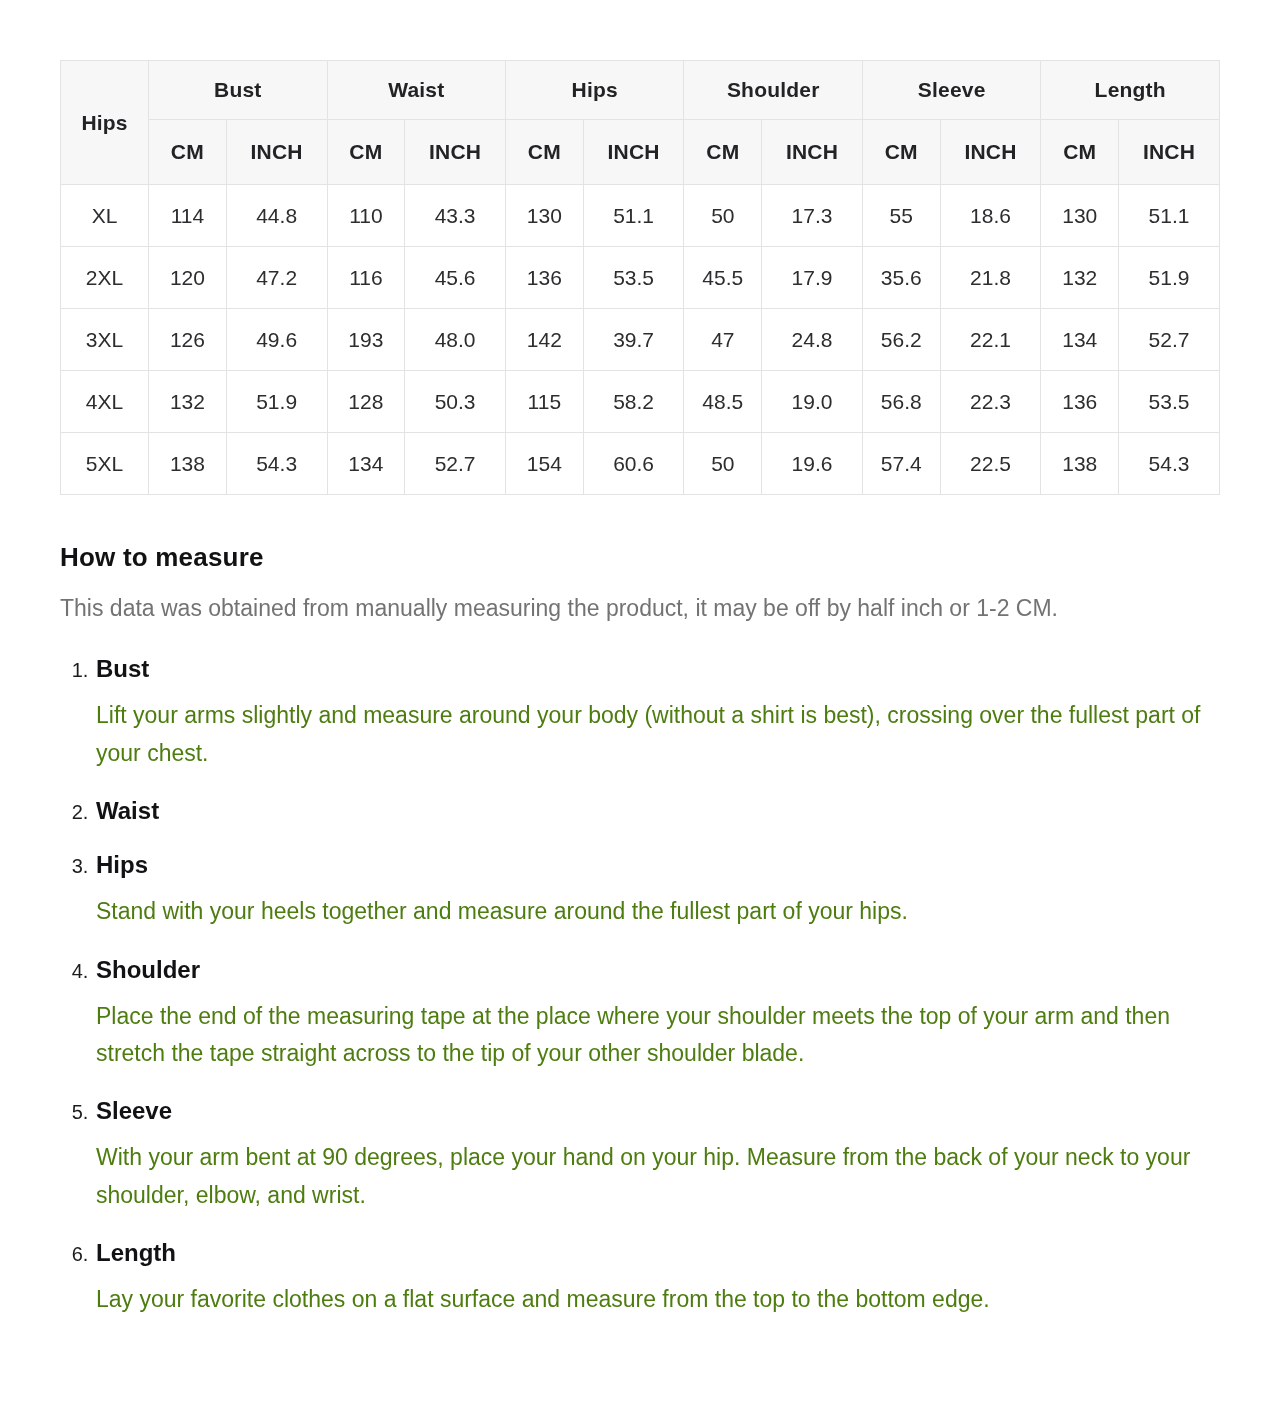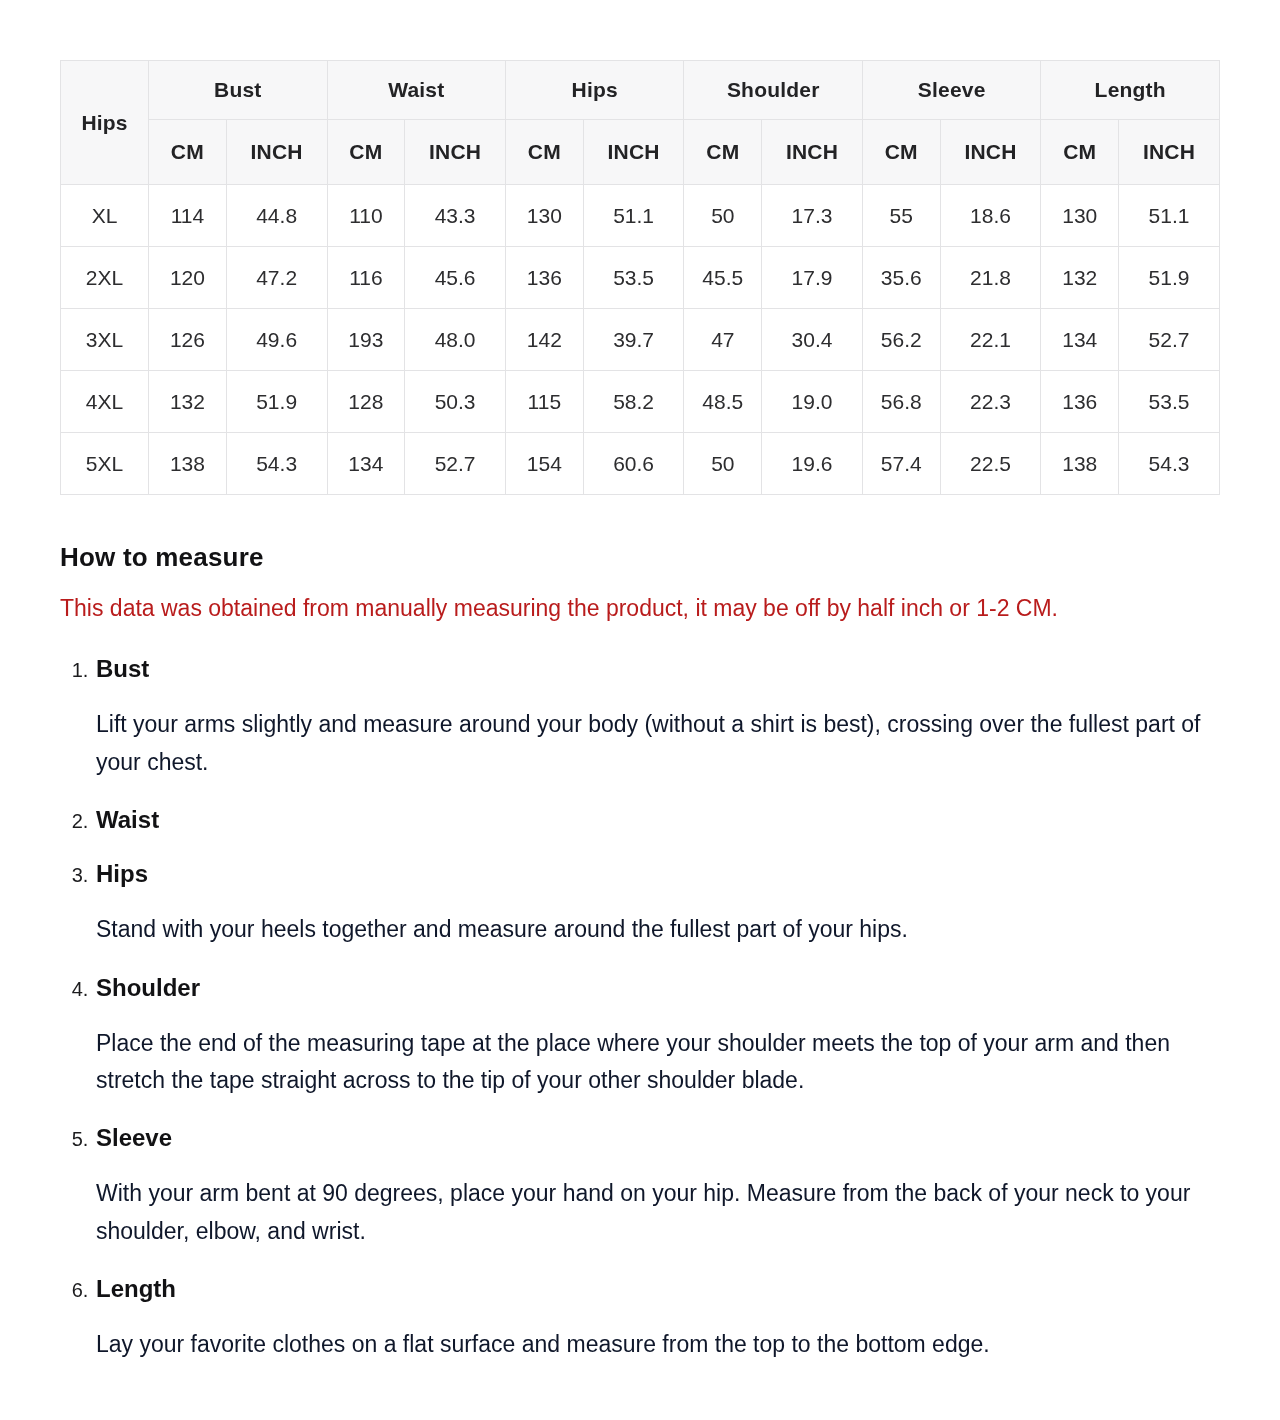--- a/index.html
+++ b/index.html
@@ -50,21 +50,21 @@
   .howto h2 {
     font-size: 26px;
     font-weight: 700;
     color: #121214;
     letter-spacing: 0.2px;
   }
   .howto .intro {
     margin-top: 17px;
     font-size: 23px;
     line-height: 1.62;
-    color: #b91c1c;
+    color: #737373;
   }
   ol.steps {
     margin-top: 26px;
     padding-left: 34px;
     list-style: decimal;
   }
   ol.steps > li {
     font-size: 23px;
     color: #1c1c1e;
     margin-top: 23px;
@@ -74,25 +74,25 @@
     font-size: 20px;
     color: #1c1c1e;
   }
   ol.steps .term {
     font-size: 24px;
     font-weight: 700;
     color: #121214;
     line-height: 1.3;
   }
   ol.steps .desc {
-    margin-top: 22px;
+    margin-top: 13px;
     font-size: 23px;
     font-weight: 400;
     line-height: 1.62;
-    color: #0f172a;
+    color: #4d7c0f;
   }
 </style>
 </head>
 <body>
 
 <div class="page">
 
   <table class="size-chart">
     <colgroup>
       <col style="width:7.6%">
@@ -170,21 +170,21 @@
         </tr>
         <tr>
           <td>3XL</td>
           <td>126</td>
           <td>49.6</td>
           <td>193</td>
           <td>48.0</td>
           <td>142</td>
           <td>39.7</td>
           <td>47</td>
-          <td>30.4</td>
+          <td>24.8</td>
           <td>56.2</td>
           <td>22.1</td>
           <td>134</td>
           <td>52.7</td>
         </tr>
         <tr>
           <td>4XL</td>
           <td>132</td>
           <td>51.9</td>
           <td>128</td>

